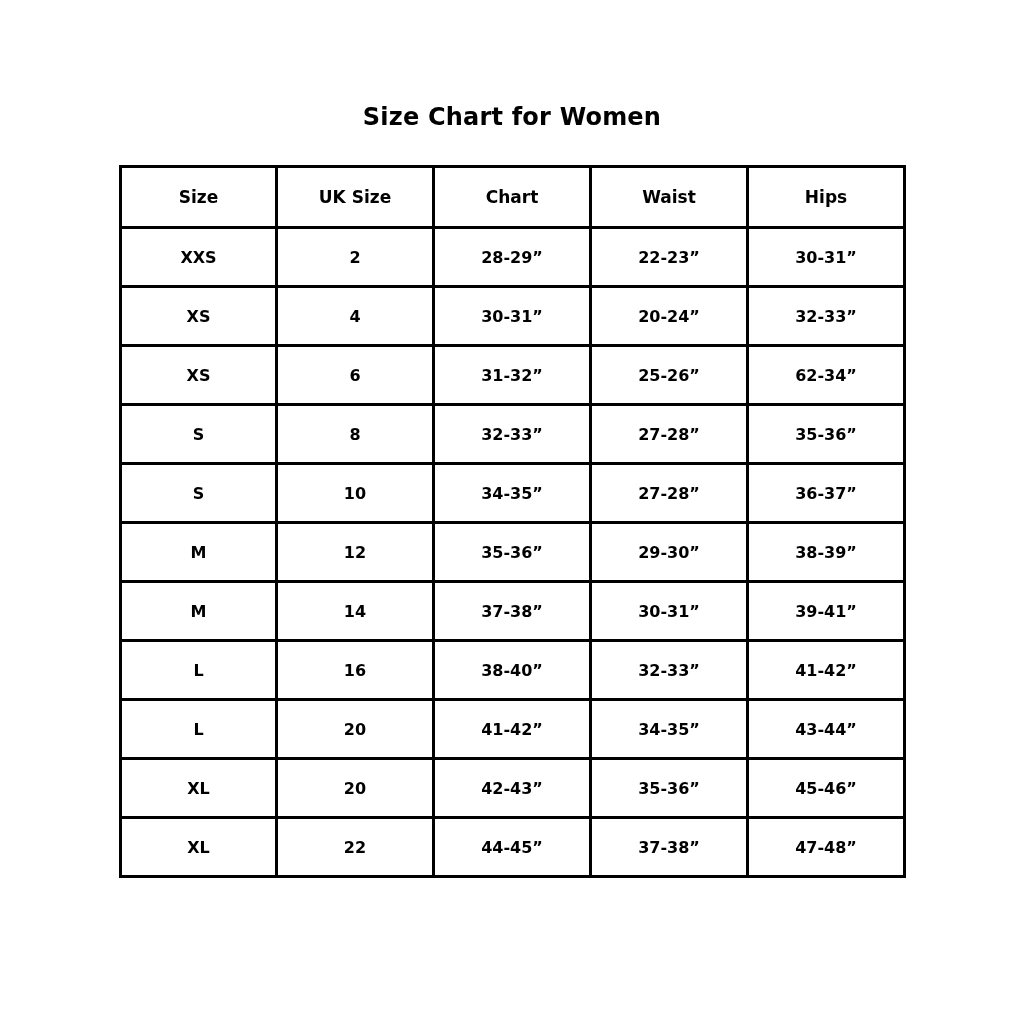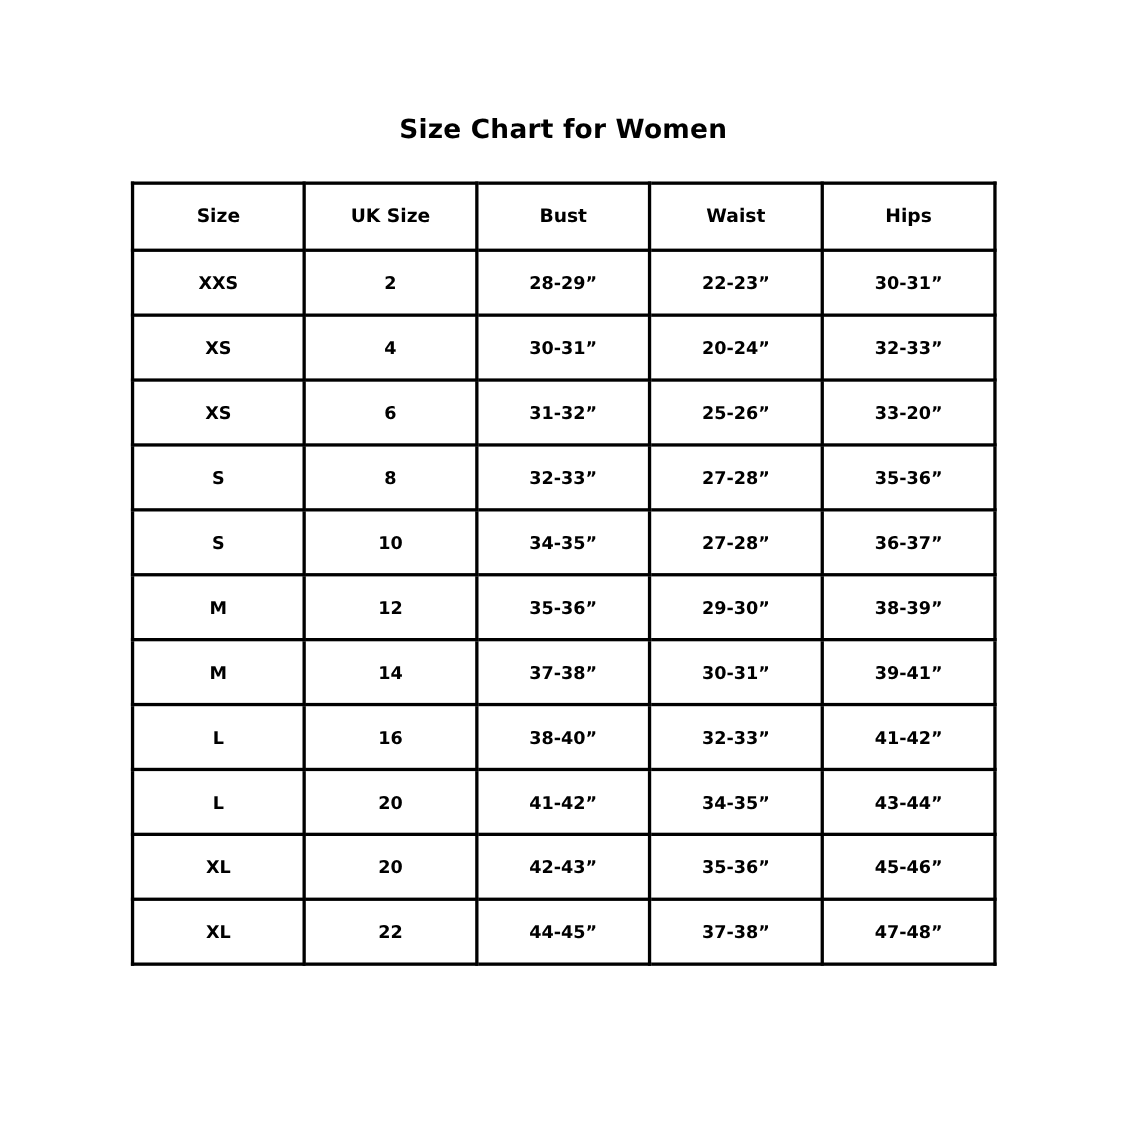--- a/index.html
+++ b/index.html
@@ -76,21 +76,21 @@
         <col class="c0">
           <col class="c1">
           <col class="c2">
           <col class="c3">
           <col class="c4">
       </colgroup>
       <thead>
         <tr>
           <th>Size</th>
           <th>UK Size</th>
-          <th>Bust</th>
+          <th>Chart</th>
           <th>Waist</th>
           <th>Hips</th>
         </tr>
       </thead>
       <tbody>
         <tr>
           <td>XXS</td>
           <td>2</td>
           <td>28-29”</td>
           <td>22-23”</td>
@@ -101,21 +101,21 @@
           <td>4</td>
           <td>30-31”</td>
           <td>20-24”</td>
           <td>32-33”</td>
         </tr>
         <tr>
           <td>XS</td>
           <td>6</td>
           <td>31-32”</td>
           <td>25-26”</td>
-          <td>33-20”</td>
+          <td>62-34”</td>
         </tr>
         <tr>
           <td>S</td>
           <td>8</td>
           <td>32-33”</td>
           <td>27-28”</td>
           <td>35-36”</td>
         </tr>
         <tr>
           <td>S</td>

